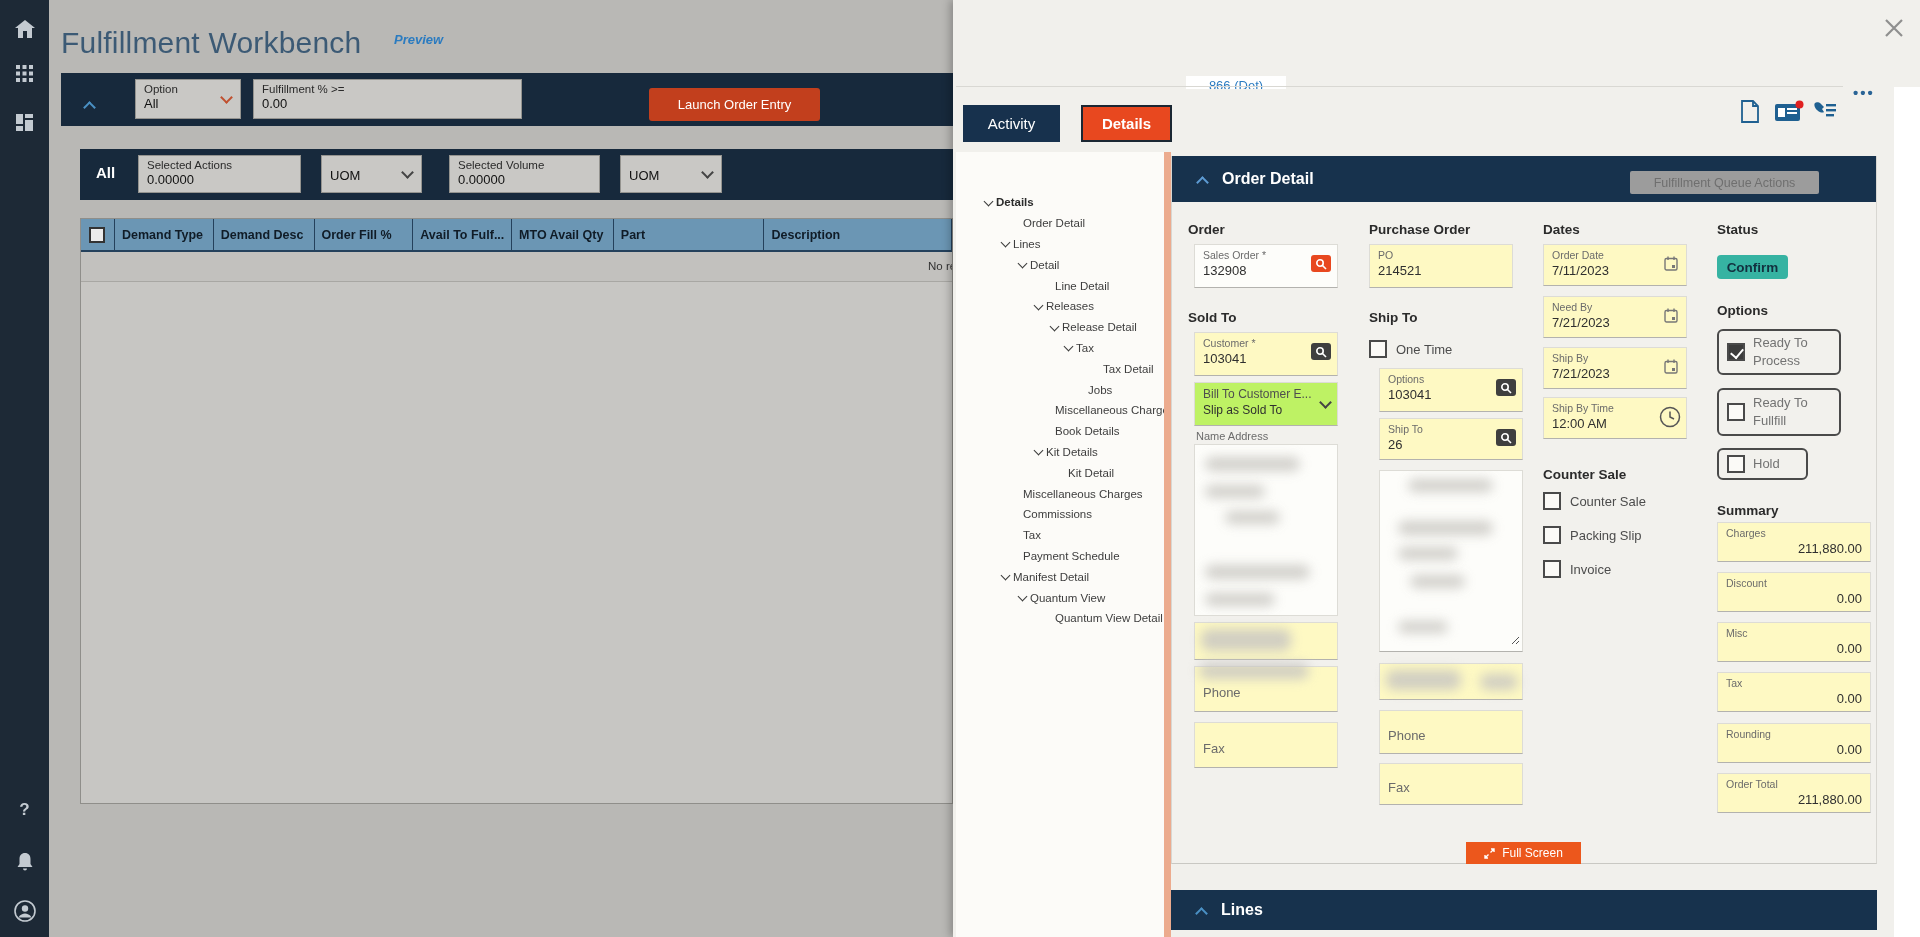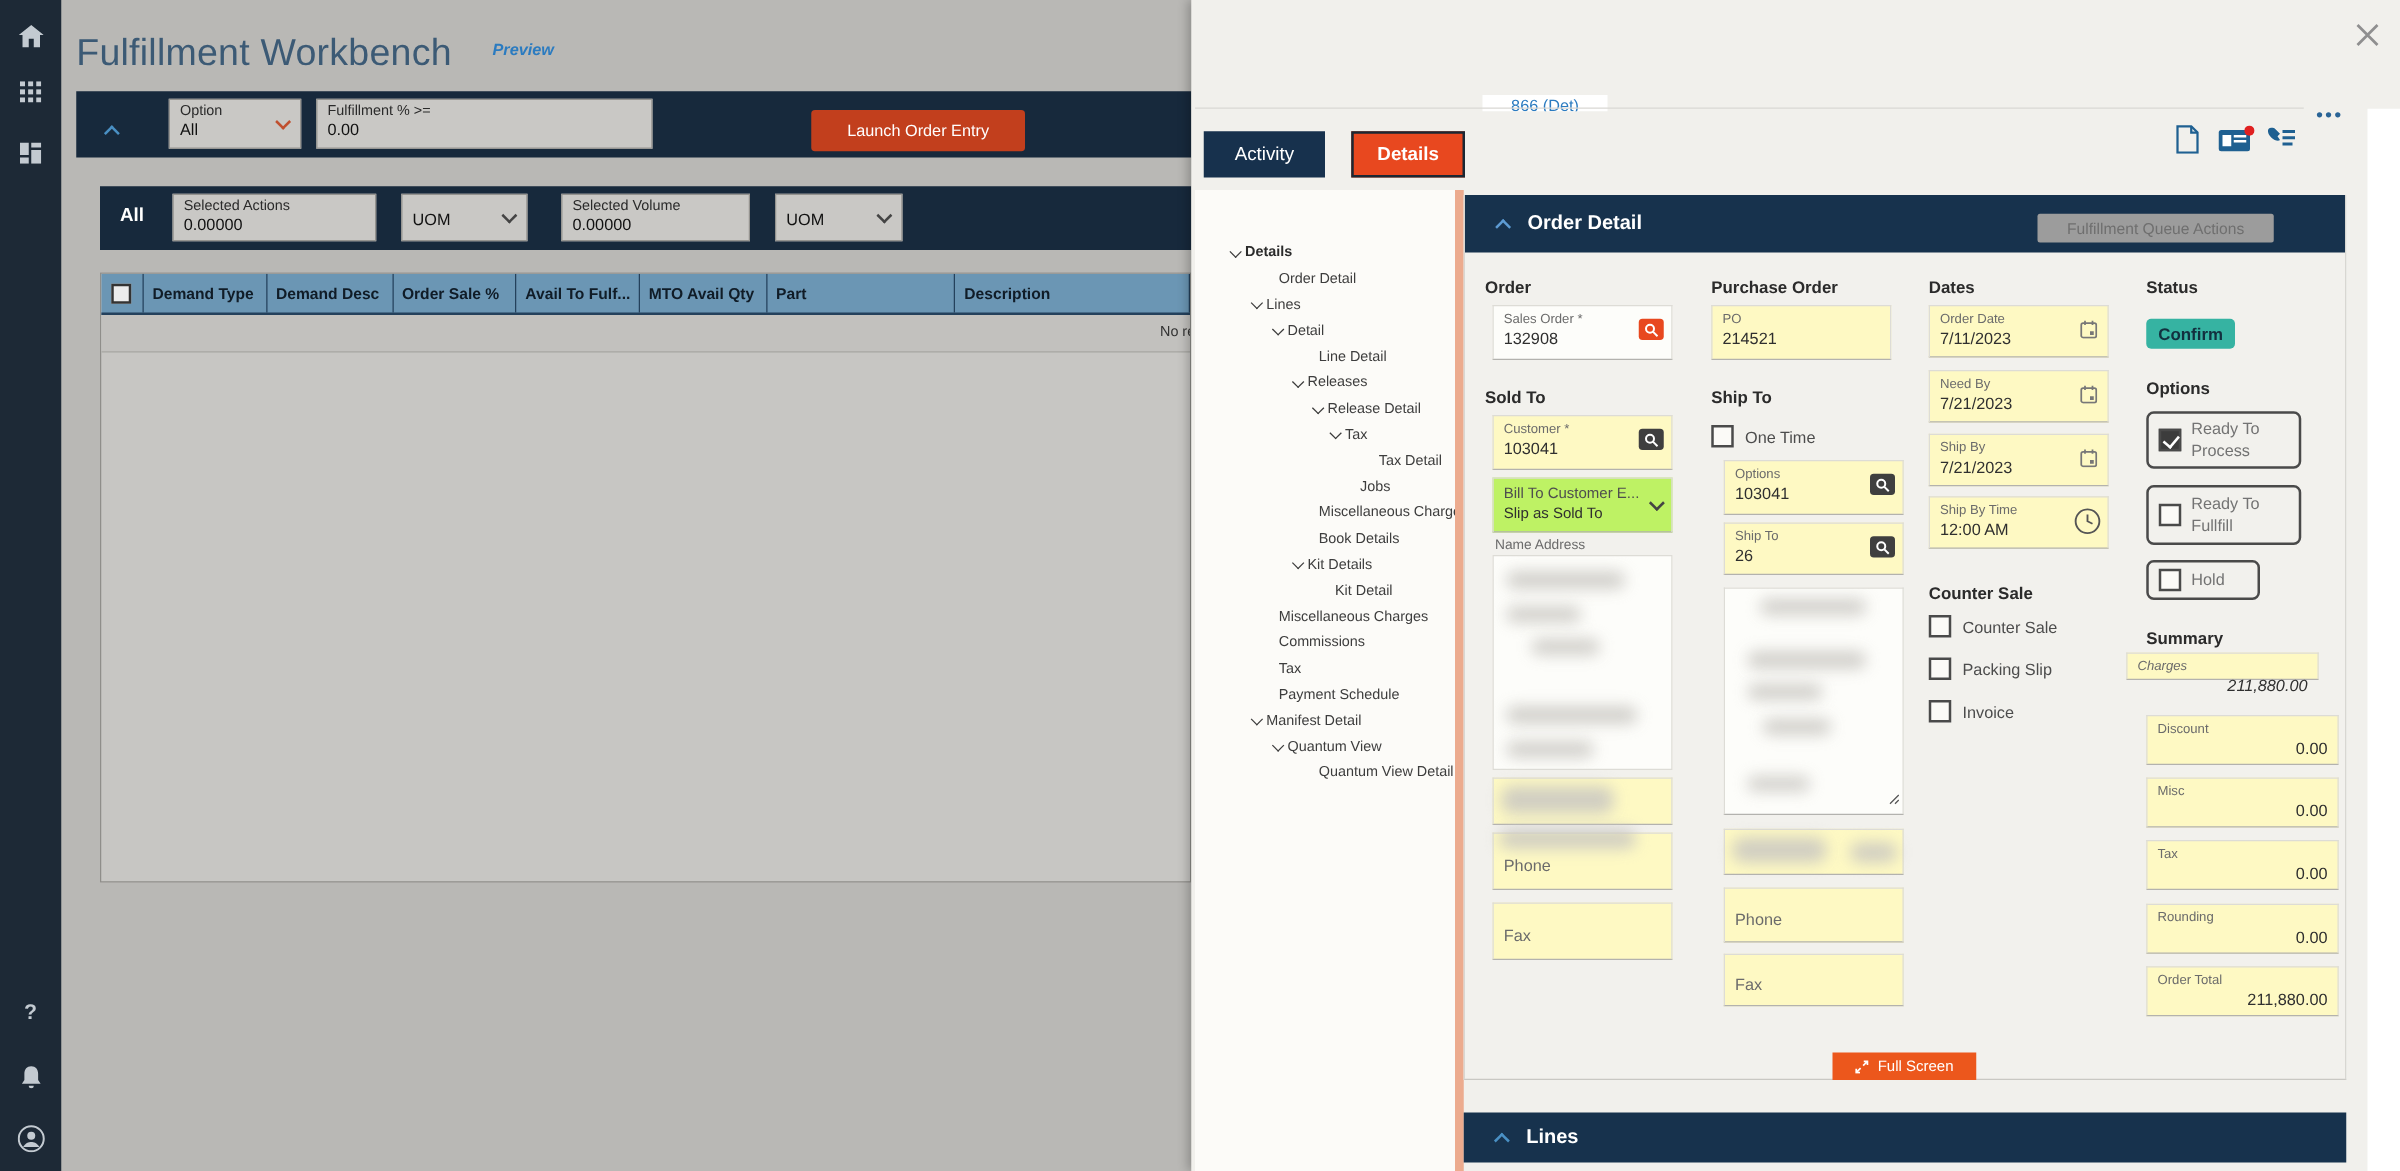--- a/index.html
+++ b/index.html
@@ -33,21 +33,21 @@
   .dd-chev { position:absolute; right:9px; top:50%; width:9px; height:9px; margin-top:-6px;
     border-right:2px solid #444; border-bottom:2px solid #444; transform:rotate(45deg); }
   .dd-chev.red { border-color:#c0502f; }
 
   .launch-btn { position:absolute; left:649px; top:88px; width:171px; height:33px; background:#c23f1d;
     color:#fff; font-size:13px; border:none; border-radius:3px; cursor:pointer; }
 
   .filterbar { left:80px; top:149px; width:873px; height:51px; background:#17293c; }
   .all-label { position:absolute; left:16px; top:15px; color:#fff; font-weight:bold; font-size:15px; }
 
-  .grid { left:80px; top:218px; width:873px; height:488px; background:#c7c6c3; border:1px solid #8f8e8a; overflow:hidden; }
+  .grid { left:80px; top:218px; width:873px; height:586px; background:#c7c6c3; border:1px solid #8f8e8a; overflow:hidden; }
   .grid-header { display:flex; height:33px; background:#6b96b4; border-bottom:2px solid #24415c; }
   .grid-col { height:100%; border-right:1px solid #24415c; display:flex; align-items:center;
     padding:0 7px; font-size:12.5px; font-weight:bold; color:#101c27; overflow:hidden; white-space:nowrap; }
   .hdr-cb { width:16px; height:16px; background:#ececec; border:2px solid #333; margin:0 auto; }
   .norec-row { height:30px; background:#c2c1be; border-bottom:1px solid #a8a7a3; position:relative; }
   .norec-text { position:absolute; left:847px; top:8px; width:26px; overflow:hidden; white-space:nowrap;
     font-size:11.5px; color:#333; }
   .grid-bottom-line { position:absolute; left:0; right:0; top:665px; border-top:1px solid #a8a7a3; }
 
   
@@ -219,21 +219,21 @@
         <span>Demand Type</span>
 
       </div>
 
       <div class="grid-col" style="width: 101px;">
         <span>Demand Desc</span>
 
       </div>
 
       <div class="grid-col" style="width: 99px;">
-        <span>Order Sale %</span>
+        <span>Order Fill %</span>
 
       </div>
 
       <div class="grid-col" style="width: 99px;">
         <span>Avail To Fulf...</span>
 
       </div>
 
       <div class="grid-col" style="width: 102px;">
         <span>MTO Avail Qty</span>
@@ -625,21 +625,21 @@
           <span class="olines">
             <span style="display:block;">Hold</span>
             <span style="display:block;"></span>
           </span>
         </div>
       </div>
 
     <div class="sec-hdr" style="left:545px;top:347px;">Summary</div>
     <div>
 
-        <div class="fld" style="left: 529px; width: 154px; height: 22px; top: 366px; font-style: italic;">
+        <div class="fld" style="left: 545px; width: 154px; height: 40px; top: 366px;">
           <div class="flbl">Charges</div>
           <div class="fval num">211,880.00</div>
         </div>
 
         <div class="fld" style="left: 545px; width: 154px; height: 40px; top: 416px;">
           <div class="flbl">Discount</div>
           <div class="fval num">0.00</div>
         </div>
 
         <div class="fld" style="left: 545px; width: 154px; height: 40px; top: 466px;">

